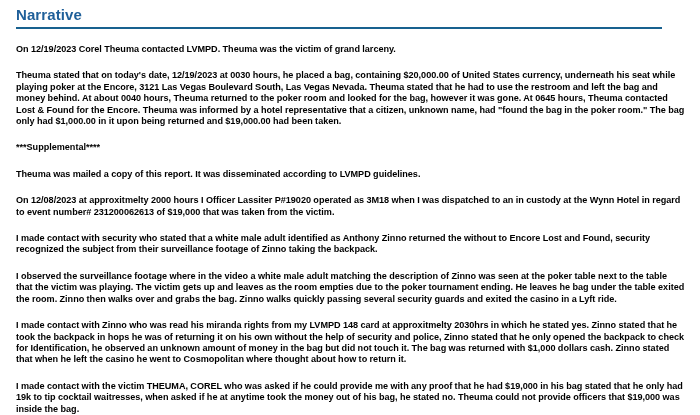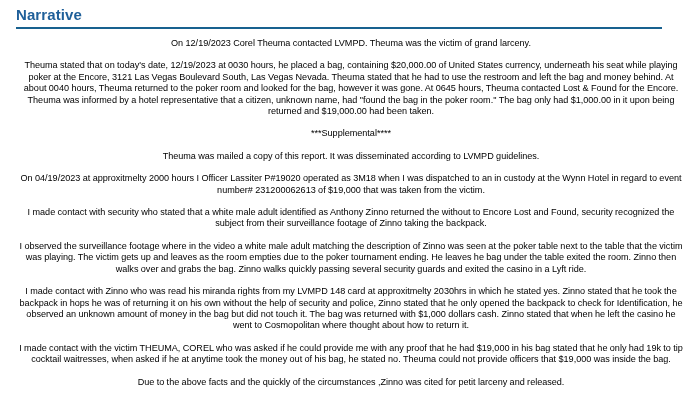--- a/index.html
+++ b/index.html
@@ -30,25 +30,25 @@
     margin: 0 0 3px 0;
   }
   .title-rule {
     height: 2px;
     width: 646px;
     background: #18618f;
     margin: 0 0 9px 0;
   }
   .body-block {
     font-size: 9.1px;
-    font-weight: normal;
+    font-weight: bold;
     line-height: 11.4px;
     letter-spacing: -0.02px;
-    margin: 9px 0 11px 0;
-    text-align: center;
+    margin: 15px 0 11px 0;
+    text-align: left;
     word-spacing: -0.1px;
   }
   .body-block:last-child {
     margin-bottom: 0;
   }
 </style>
 </head>
 <body>
 
 <div class="page">
@@ -58,21 +58,21 @@
   <div class="title-rule"></div>
 
   <p class="body-block">On 12/19/2023 Corel Theuma contacted LVMPD. Theuma was the victim of grand larceny.</p>
 
   <p class="body-block">Theuma stated that on today's date, 12/19/2023 at 0030 hours, he placed a bag, containing $20,000.00 of United States currency, underneath his seat while playing poker at the Encore, 3121 Las Vegas Boulevard South, Las Vegas Nevada. Theuma stated that he had to use the restroom and left the bag and money behind. At about 0040 hours, Theuma returned to the poker room and looked for the bag, however it was gone. At 0645 hours, Theuma contacted Lost &amp; Found for the Encore. Theuma was informed by a hotel representative that a citizen, unknown name, had "found the bag in the poker room." The bag only had $1,000.00 in it upon being returned and $19,000.00 had been taken.</p>
 
   <p class="body-block">***Supplemental****</p>
 
   <p class="body-block">Theuma was mailed a copy of this report. It was disseminated according to LVMPD guidelines.</p>
 
-  <p class="body-block">On 04/19/2023 at approxitmelty 2000 hours I Officer Lassiter P#19020 operated as 3M18 when I was dispatched to an in custody at the Wynn Hotel in regard to event number# 231200062613 of $19,000 that was taken from the victim.</p>
+  <p class="body-block">On 12/08/2023 at approxitmelty 2000 hours I Officer Lassiter P#19020 operated as 3M18 when I was dispatched to an in custody at the Wynn Hotel in regard to event number# 231200062613 of $19,000 that was taken from the victim.</p>
 
   <p class="body-block">I made contact with security who stated that a white male adult identified as Anthony Zinno returned the without to Encore Lost and Found, security recognized the subject from their surveillance footage of Zinno taking the backpack.</p>
 
   <p class="body-block">I observed the surveillance footage where in the video a white male adult matching the description of Zinno was seen at the poker table next to the table that the victim was playing. The victim gets up and leaves as the room empties due to the poker tournament ending. He leaves he bag under the table exited the room. Zinno then walks over and grabs the bag. Zinno walks quickly passing several security guards and exited the casino in a Lyft ride.</p>
 
   <p class="body-block">I made contact with Zinno who was read his miranda rights from my LVMPD 148 card at approxitmelty 2030hrs in which he stated yes. Zinno stated that he took the backpack in hops he was of returning it on his own without the help of security and police, Zinno stated that he only opened the backpack to check for Identification, he observed an unknown amount of money in the bag but did not touch it. The bag was returned with $1,000 dollars cash. Zinno stated that when he left the casino he went to Cosmopolitan where thought about how to return it.</p>
 
   <p class="body-block">I made contact with the victim THEUMA, COREL who was asked if he could provide me with any proof that he had $19,000 in his bag stated that he only had 19k to tip cocktail waitresses, when asked if he at anytime took the money out of his bag, he stated no. Theuma could not provide officers that $19,000 was inside the bag.</p>
 
   <p class="body-block">Due to the above facts and the quickly of the circumstances ,Zinno was cited for petit larceny and released.</p>

